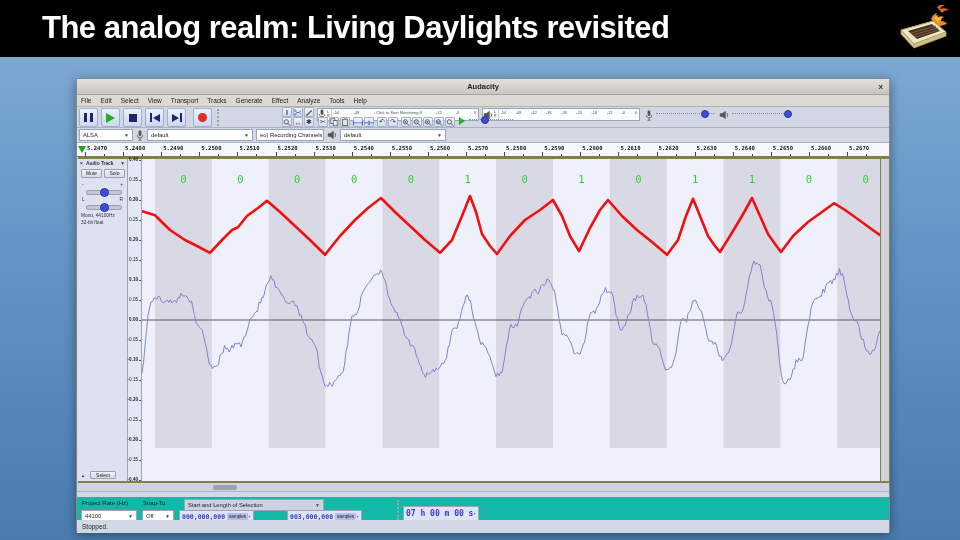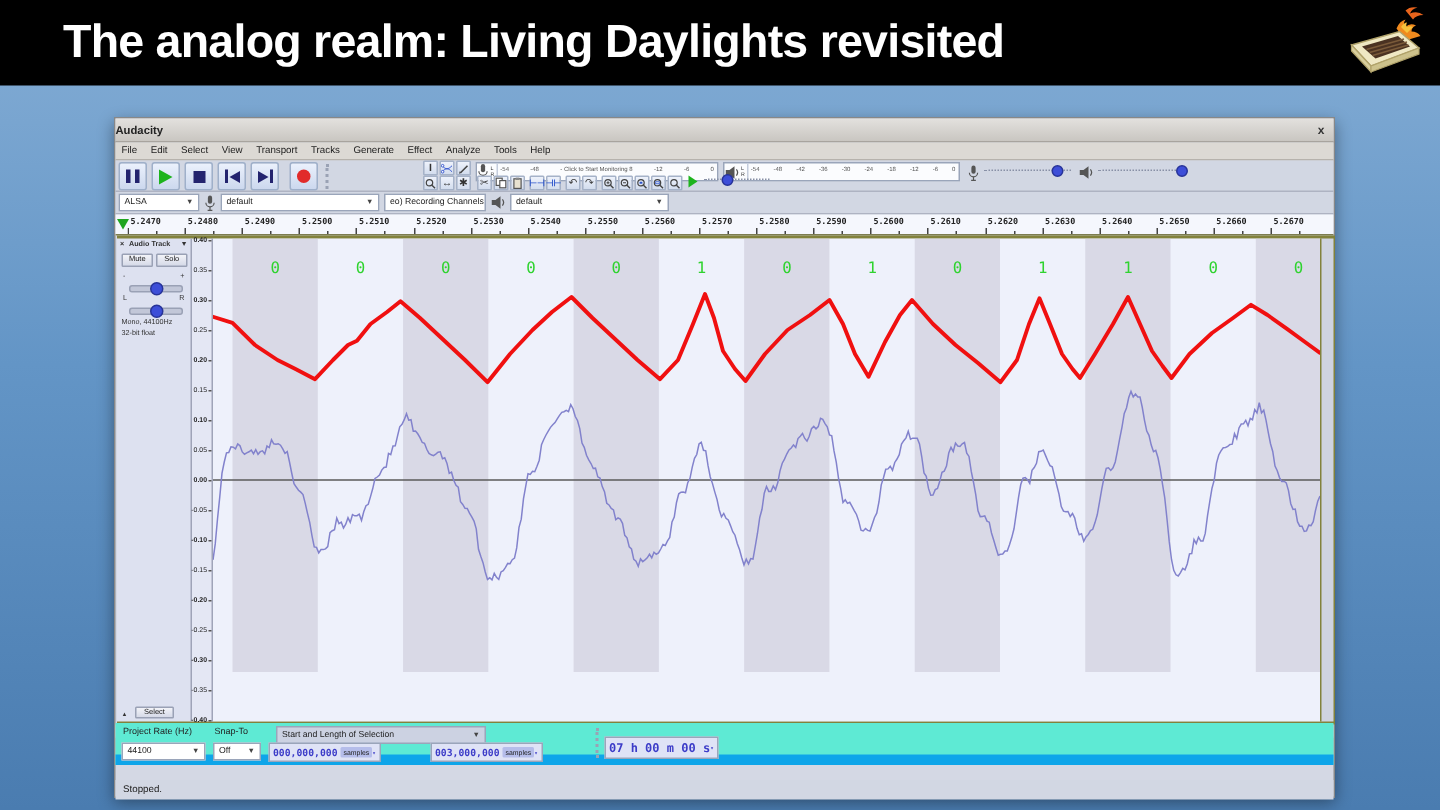--- a/index.html
+++ b/index.html
@@ -8,21 +8,21 @@
        background:linear-gradient(180deg,#84add5 0%,#6395c6 45%,#4a7cb0 100%)}
   .abs{position:absolute}
   
   #top-band{left:0;top:0;width:960px;height:57px;background:#000}
   #slide-title{left:42px;top:10px;color:#fff;font-size:31px;font-weight:700;letter-spacing:-.5px;white-space:nowrap}
   #logo{left:893px;top:3px;width:60px;height:52px}
   
   #win{left:76px;top:78px;width:814px;height:454px;background:#d4d8e4;border:1px solid #888;
        box-shadow:0 3px 10px rgba(0,0,0,.4);box-sizing:border-box;font-size:6.5px;color:#222}
   #titlebar{left:0;top:0;width:100%;height:16px;background:linear-gradient(#e3e1de,#c9c6c1);border-bottom:1px solid #a8a49e;box-sizing:border-box}
-  #win-title{left:0;top:3px;width:100%;font-weight:700;font-size:7.5px;color:#222}
+  #win-title{left:0;top:3px;width:100%;text-align:center;font-weight:700;font-size:7.5px;color:#222}
   #win-close{right:6px;top:3px;font-size:8px;color:#333;font-weight:700}
   #menubar{left:0;top:16px;width:100%;height:12px;background:#dcd9d4;border-bottom:1px solid #b6b2ac;box-sizing:border-box;display:flex;align-items:center;padding-left:4px;gap:9px}
   .menu-item{font-size:6.5px;color:#222}
   #toolbars{left:0;top:28px;width:100%;height:21px;background:#d2d7e3;border-bottom:1px solid #aeb3c2;box-sizing:border-box}
   #devicebar{left:0;top:49px;width:100%;height:15px;background:#d2d7e3;border-bottom:1px solid #aeb3c2;box-sizing:border-box}
   
   .tbtn{position:absolute;width:19px;height:19px;top:1px;background:linear-gradient(#ebf1fc,#ccd8ee);border:1px solid #9fb0ca;border-radius:2px;display:flex;align-items:center;justify-content:center;box-sizing:border-box}
   .ic-bar{width:3px;height:9px;background:#23236e}
   .ic-play{width:0;height:0;border-left:9px solid #1db31d;border-top:5.5px solid transparent;border-bottom:5.5px solid transparent}
   .ic-stop{width:8px;height:8px;background:#23236e}
@@ -56,21 +56,21 @@
   .bit{position:absolute;top:14px;width:57px;text-align:center;font-family:"DejaVu Sans Mono",monospace;font-size:10.5px}
   #vscroll{position:relative;width:8px;height:322px;background:#cfd3e0;border-left:1px solid #82823c;flex:none}
   
   .pbtn{position:absolute;background:linear-gradient(#f2f3f8,#d6dae8);border:1px solid #9aa1b5;border-radius:1px;box-sizing:border-box;font-size:5px;color:#222;text-align:center}
   .pslider{position:absolute;left:8px;width:34px;height:3px;background:#c2c7d8;border:1px solid #9aa1b5;border-radius:2px}
   .pthumb{position:absolute;top:-3px;width:7px;height:7px;border-radius:50%;background:#3d4ed8;border:1px solid #273399}
   .ptext{position:absolute;font-size:4.8px;color:#333;white-space:nowrap}
   
   #hscroll{left:0;top:404px;width:100%;height:9px;background:#cfd3e0;border-bottom:1px solid #aeb3c2;box-sizing:border-box}
   #hthumb{left:136px;top:2px;width:24px;height:5px;background:#9aa0b2;border-radius:2px}
-  #seltb{left:0;top:403px;width:100%;height:28px;background:#5eead4;border-bottom:7px solid #0ea5e9;box-sizing:border-box;font-size:6px;color:#222}
+  #seltb{left:0;top:418px;width:100%;height:28px;background:#14b8a6;border-bottom:2px solid #0ea5e9;box-sizing:border-box;font-size:6px;color:#222}
   .counter{position:absolute;height:13px;background:#dfe3f6;border:1px solid #9aa5ba;box-sizing:border-box;display:flex;align-items:center;padding:0 2px;font-family:"DejaVu Sans Mono",monospace;font-weight:700;font-size:6.5px;color:#3c3cc8;white-space:nowrap}
   .unit-chip{background:#b5bdea;color:#222;font-family:"Liberation Sans",sans-serif;font-weight:400;font-size:4.6px;padding:1px 2px;margin-left:2px;border-radius:1px}
   #statusbar{left:0;top:441px;width:100%;height:13px;background:#d2d7e3;display:flex;align-items:center;padding-left:5px;box-sizing:border-box;font-size:6.5px;color:#222}
 </style>
 </head>
 <body>
 
 <div class="abs" id="top-band"></div>
 <div class="abs" id="slide-title">The analog realm: Living Daylights revisited</div>
 <div class="abs" id="logo">

